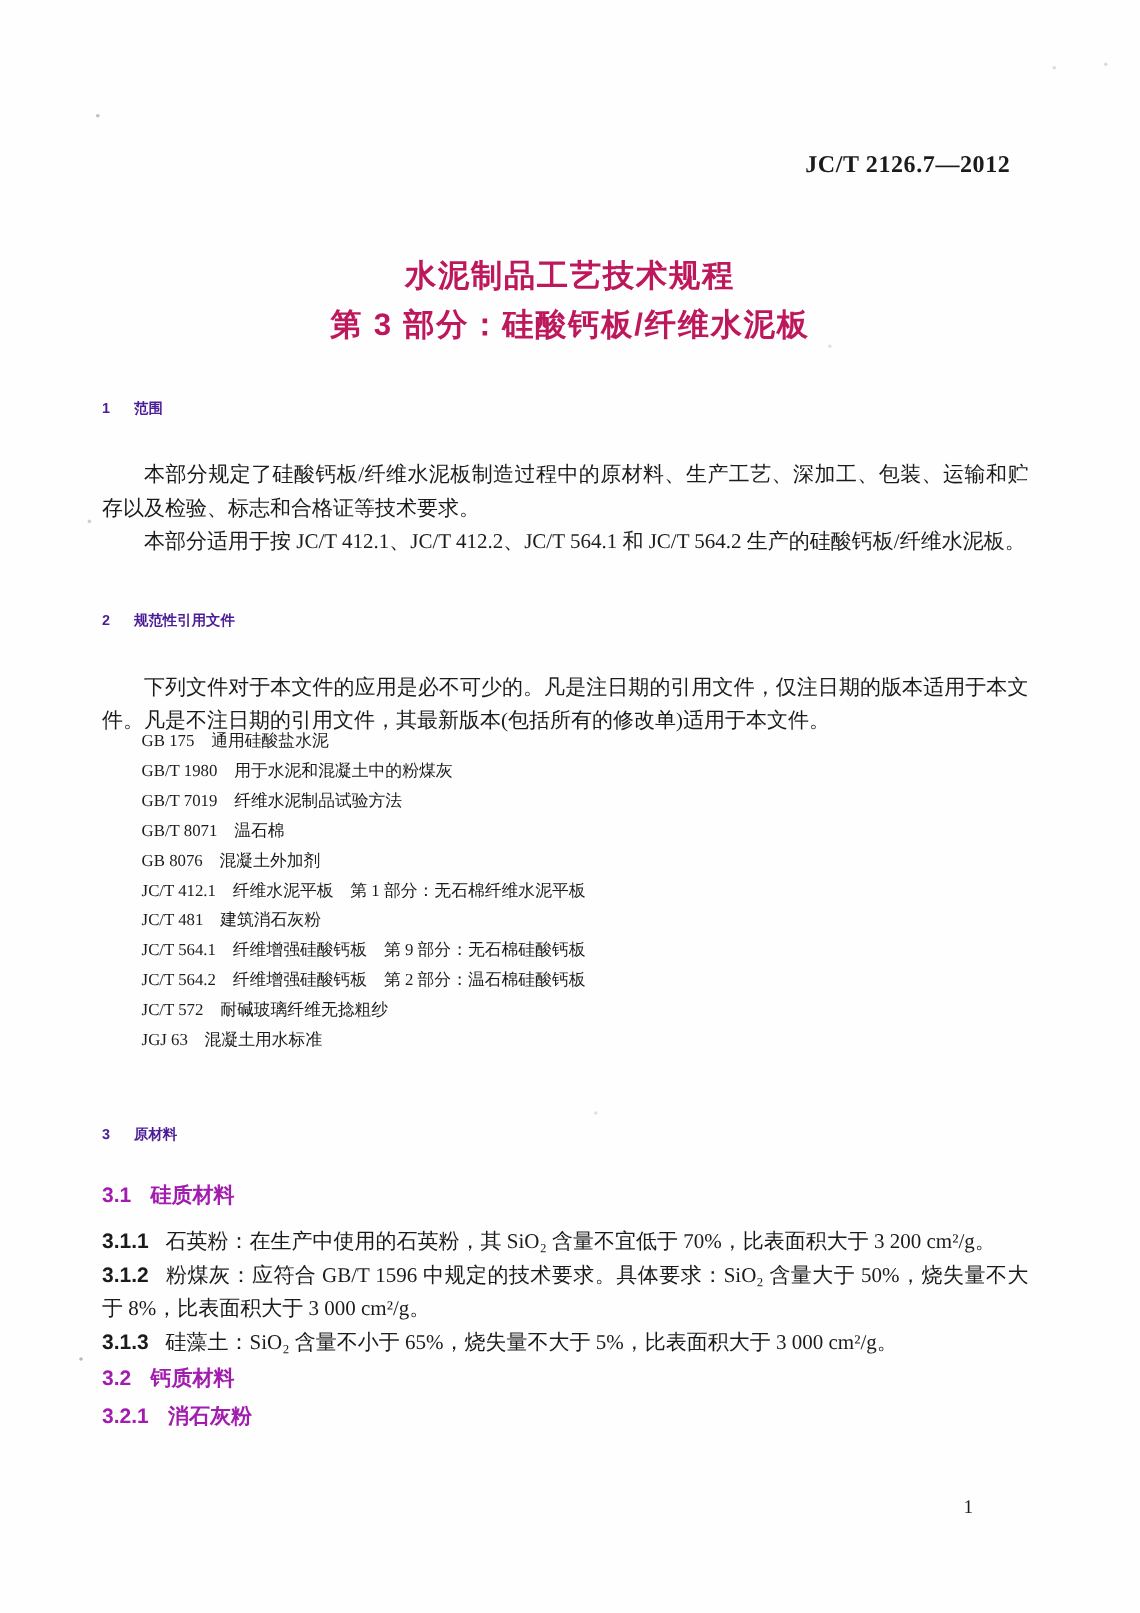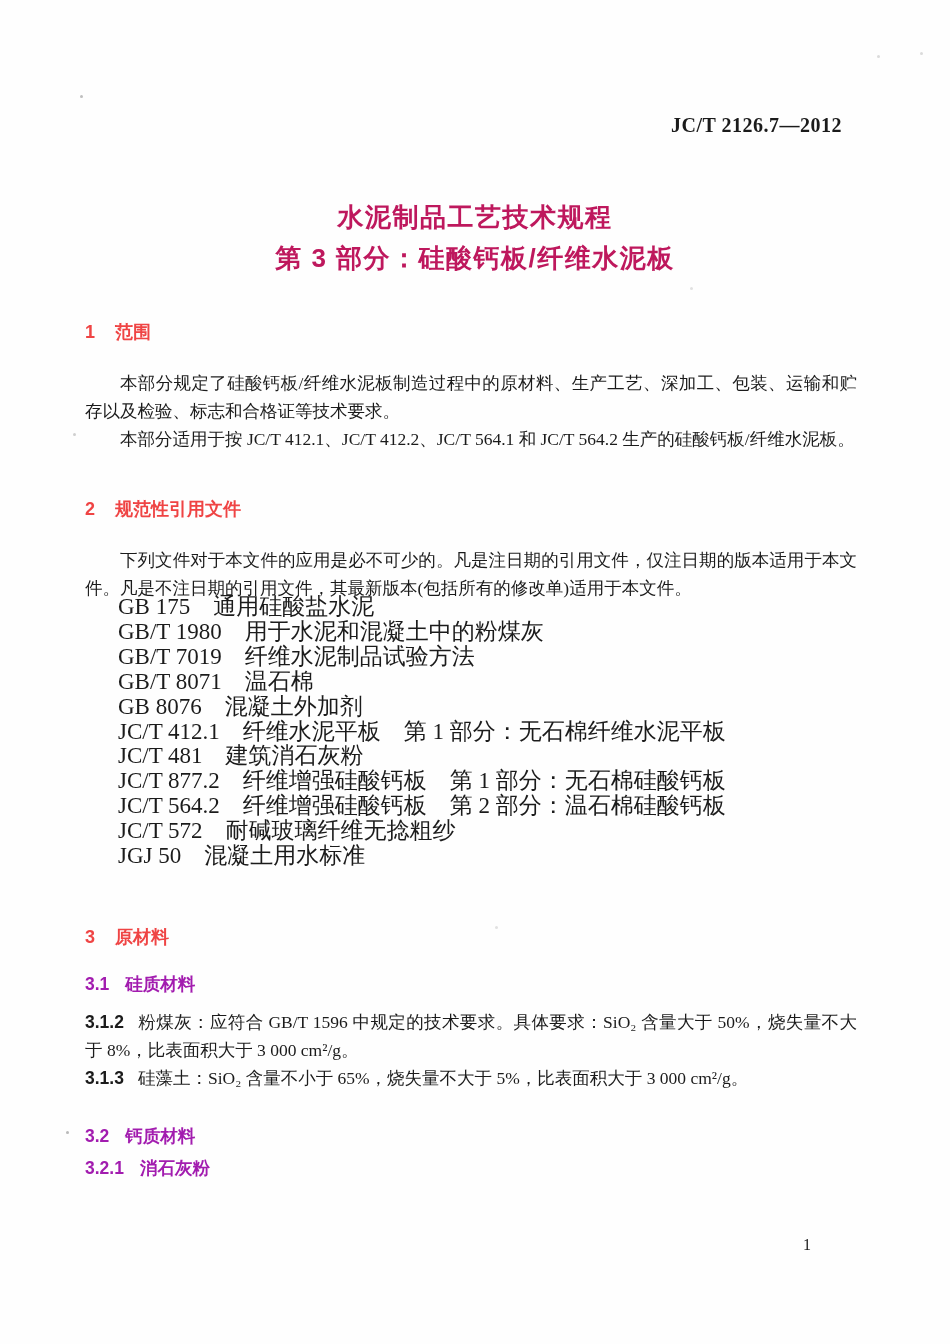--- a/index.html
+++ b/index.html
@@ -6,21 +6,21 @@
   .page {
     position: relative;
     width: 950px;
     height: 1344px;
     margin: 0 auto;
     background: #fefefe;
     overflow: hidden;
     font-family: "Liberation Serif", "DejaVu Serif", serif;
     color: #1b1b1b;
   }
-  .abs { position: absolute; }
+  .abs { position: absolute; margin-top: 12px; }
 
   
   .doc-number {
     top: 114px; right: 108px;
     font-size: 20px; font-weight: bold;
     letter-spacing: 0.5px;
     font-family: "Liberation Serif", "DejaVu Serif", serif;
   }
 
   
@@ -34,22 +34,22 @@
     color: #be185d;
   }
   .doc-title.line1 { top: 200px; }
   .doc-title.line2 { top: 241px; }
 
   
   .sec-heading {
     left: 85px;
     font-family: "Liberation Sans", "DejaVu Sans", sans-serif;
     font-weight: bold;
-    font-size: 18px;
-    color: #ef4444;
+    font-size: 12px;
+    color: #4c1d95;
   }
   .sec-heading .num { margin-right: 20px; }
   .sub-heading {
     left: 85px;
     font-family: "Liberation Sans", "DejaVu Sans", sans-serif;
     font-weight: bold;
     font-size: 17.5px;
     color: #a21caf;
   }
   .sub-heading .num { margin-right: 16px; }
@@ -59,21 +59,21 @@
     left: 85px; width: 772px;
     font-size: 17.5px;
     line-height: 28px;
     text-align: justify;
     text-indent: 2em;
   }
 
   
   .ref-list {
     left: 118px; width: 760px;
-    font-size: 23px;
+    font-size: 14px;
     line-height: 24.9px;
   }
   .ref-list .ref-item { white-space: nowrap; }
 
   
   .clause-list {
     left: 85px; width: 772px;
     font-size: 17.5px;
     line-height: 28px;
     text-align: justify;
@@ -137,39 +137,42 @@
 
       <div class="ref-item">GB/T 8071　温石棉</div>
 
       <div class="ref-item">GB 8076　混凝土外加剂</div>
 
       <div class="ref-item">JC/T 412.1　纤维水泥平板　第 1 部分：无石棉纤维水泥平板</div>
 
 
       <div class="ref-item">JC/T 481　建筑消石灰粉</div>
 
-      <div class="ref-item">JC/T 877.2　纤维增强硅酸钙板　第 1 部分：无石棉硅酸钙板</div>
+      <div class="ref-item">JC/T 564.1　纤维增强硅酸钙板　第 9 部分：无石棉硅酸钙板</div>
 
       <div class="ref-item">JC/T 564.2　纤维增强硅酸钙板　第 2 部分：温石棉硅酸钙板</div>
 
       <div class="ref-item">JC/T 572　耐碱玻璃纤维无捻粗纱</div>
 
-      <div class="ref-item">JGJ 50　混凝土用水标准</div>
+      <div class="ref-item">JGJ 63　混凝土用水标准</div>
     </div>
 
   <div class="abs sec-heading" style="top:925px;">
     <span class="num">3</span><span>原材料</span>
   </div>
 
   <div class="abs sub-heading" style="top:972px;">
     <span class="num">3.1</span><span>硅质材料</span>
   </div>
 
   <div class="abs clause-list" style="top:1008px;">
 
+      <div class="clause">
+        <span class="clause-num">3.1.1</span><span>石英粉：在生产中使用的石英粉，其 SiO₂ 含量不宜低于 70%，比表面积大于 3 200 cm²/g。</span>
+      </div>
 
       <div class="clause">
         <span class="clause-num">3.1.2</span><span>粉煤灰：应符合 GB/T 1596 中规定的技术要求。具体要求：SiO₂ 含量大于 50%，烧失量不大于 8%，比表面积大于 3 000 cm²/g。</span>
       </div>
 
       <div class="clause">
         <span class="clause-num">3.1.3</span><span>硅藻土：SiO₂ 含量不小于 65%，烧失量不大于 5%，比表面积大于 3 000 cm²/g。</span>
       </div>
     </div>
 

